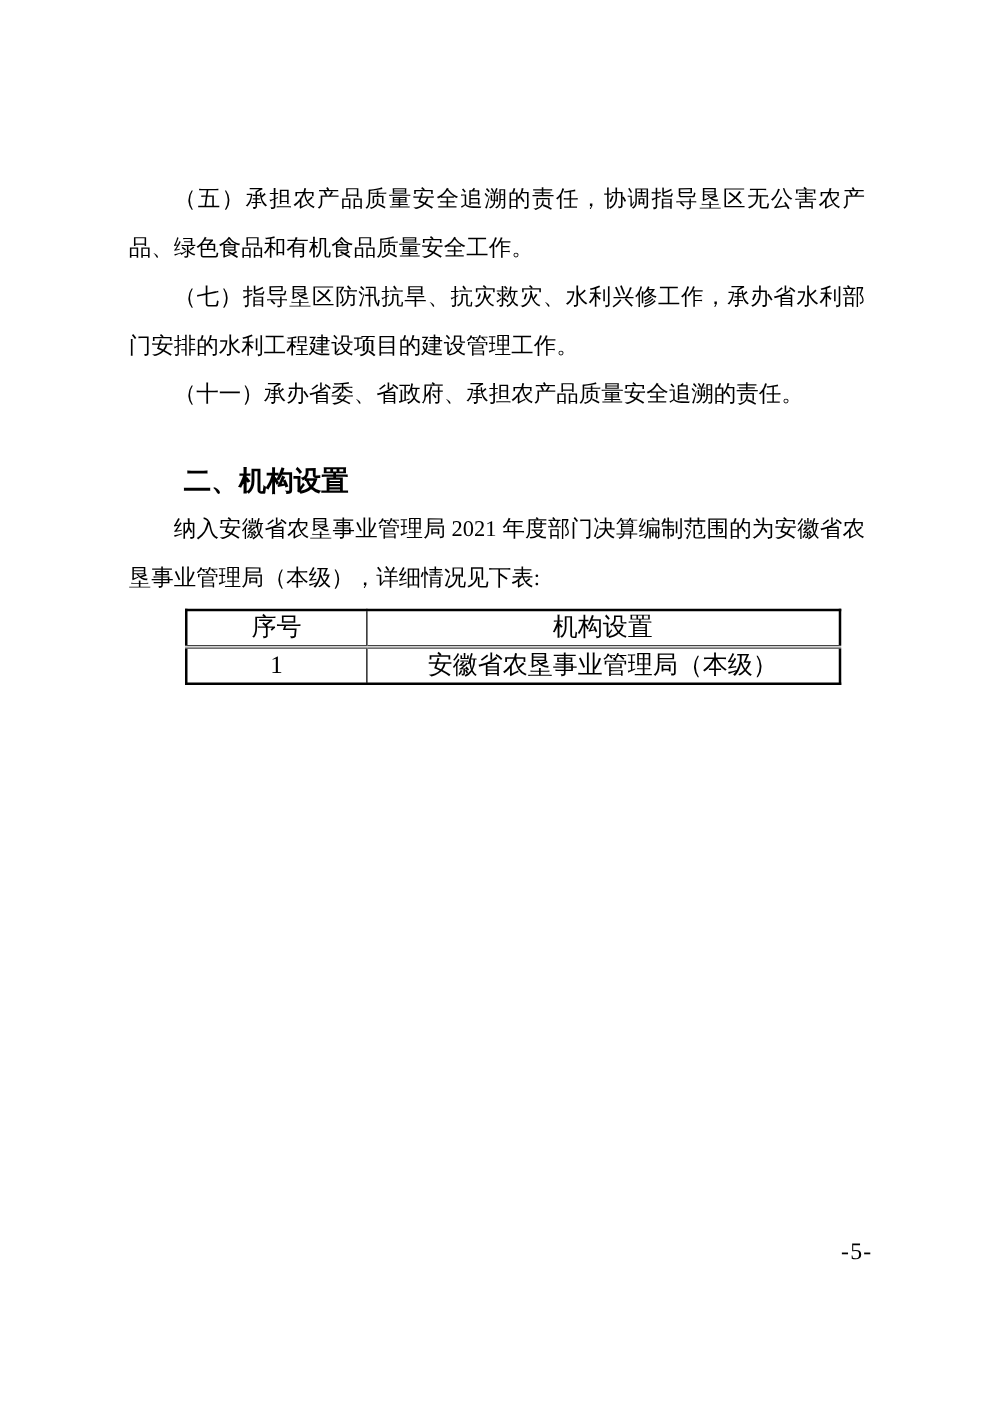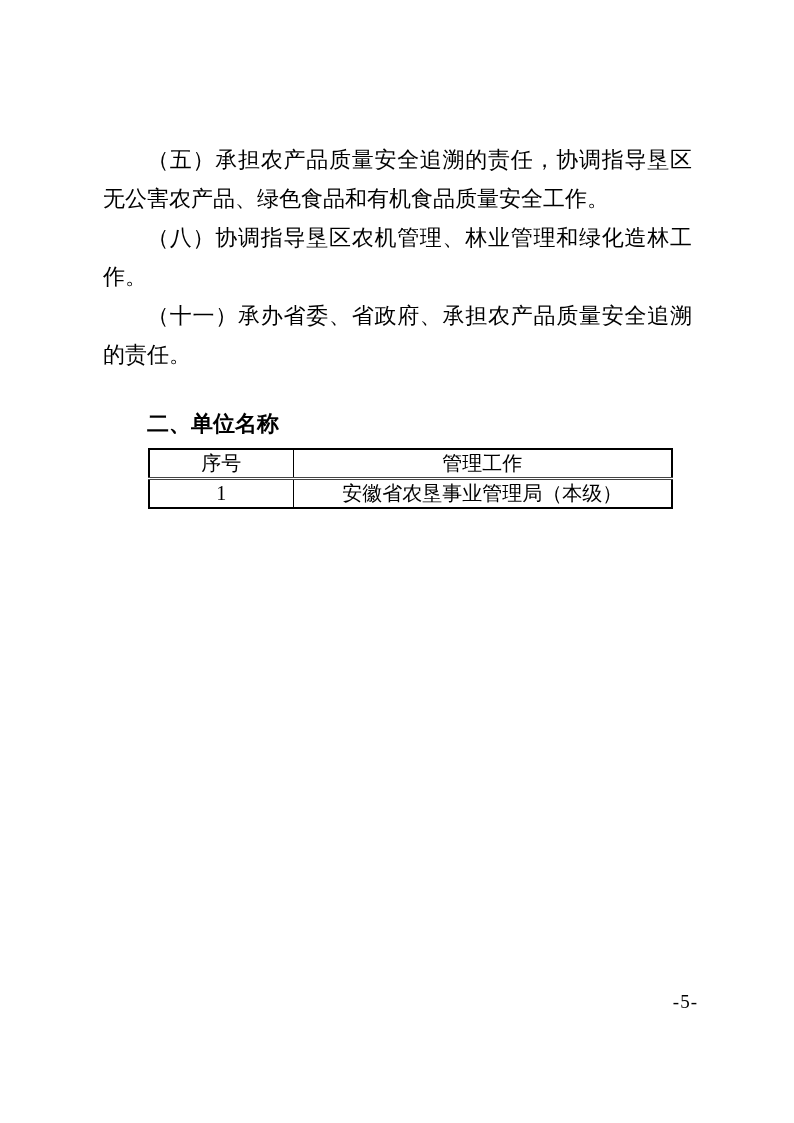--- a/index.html
+++ b/index.html
@@ -15,21 +15,21 @@
     font-family: "Liberation Serif", "DejaVu Serif", serif;
     overflow: hidden;
   }
   .content {
     position: absolute;
     left: 103px;
     top: 140px;
     width: 589px;
   }
   .para {
-    font-size: 22px;
+    font-size: 18px;
     line-height: 39px;
     text-align: justify;
     text-indent: 2em;
     margin: 0;
     word-break: break-all;
   }
   .section-heading {
     font-size: 22px;
     line-height: 39px;
     font-weight: bold;
@@ -68,31 +68,32 @@
     font-size: 19px;
     letter-spacing: 1px;
     font-family: "Liberation Serif", "DejaVu Serif", serif;
   }
 </style>
 </head>
 <body>
 
 <div class="content">
   <p class="para">（五）承担农产品质量安全追溯的责任，协调指导垦区无公害农产品、绿色食品和有机食品质量安全工作。</p>
-  <p class="para">（八）协调指导垦区农机管理、林业管理和绿化造林工作。</p>
+  <p class="para">（七）指导垦区防汛抗旱、抗灾救灾、水利兴修工作，承办省水利部门安排的水利工程建设项目的建设管理工作。</p>
   <p class="para">（十一）承办省委、省政府、承担农产品质量安全追溯的责任。</p>
 
-  <h2 class="section-heading">二、单位名称</h2>
+  <h2 class="section-heading">二、机构设置</h2>
 
+  <p class="para">纳入安徽省农垦事业管理局 2021 年度部门决算编制范围的为安徽省农垦事业管理局（本级），详细情况见下表:</p>
 
   <table class="units">
     <thead>
       <tr>
         <th class="col-seq">序号</th>
-        <th>管理工作</th>
+        <th>机构设置</th>
       </tr>
     </thead>
     <tbody>
       <tr>
         <td>1</td>
         <td>安徽省农垦事业管理局（本级）</td>
       </tr>
     </tbody>
   </table>
 </div>

